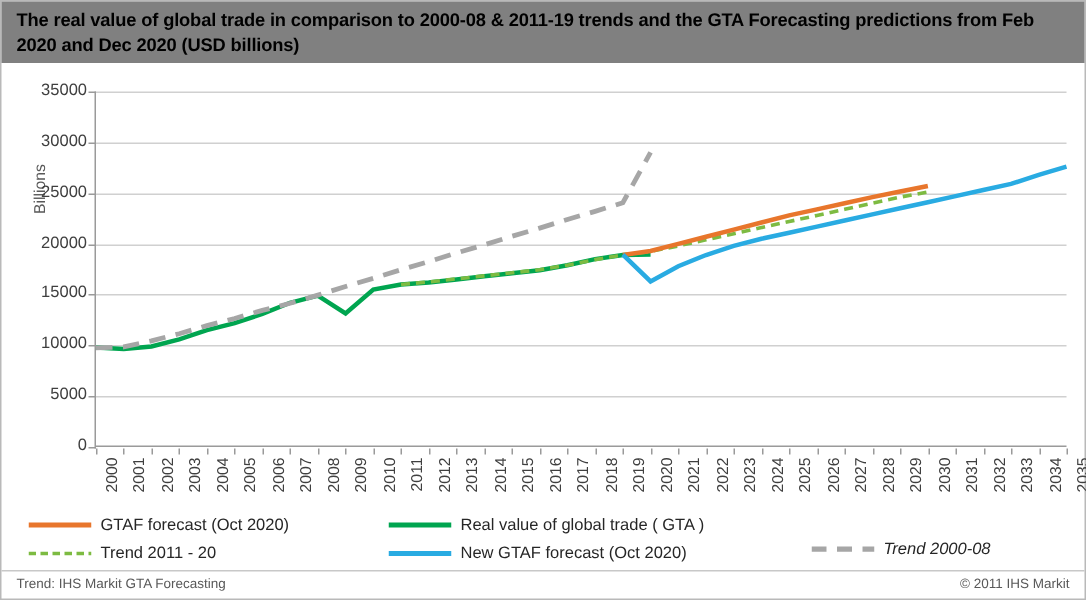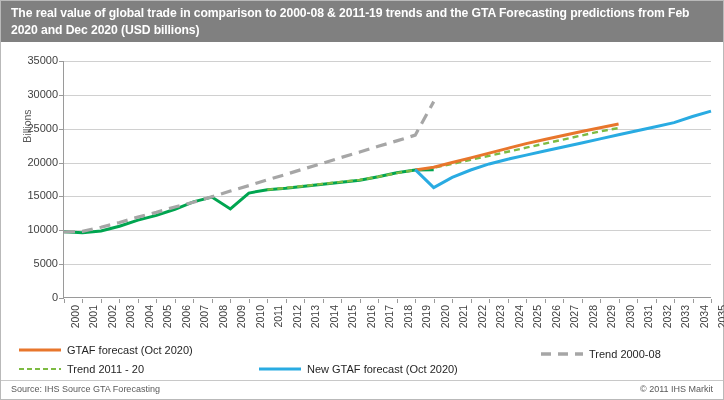--- a/index.html
+++ b/index.html
@@ -17,21 +17,21 @@
     background:#ffffff;
   }
   
   #title-bar{
     position:absolute;left:0;top:0;width:722px;height:41px;
     background:#808080;
     box-sizing:border-box;
     padding:4px 10px 0 10px;
   }
   #title-text{
-    color:#ffffff;
+    color:#000000;
     font-size:12.2px;
     font-weight:bold;
     line-height:16.5px;
     letter-spacing:-0.1px;
   }
   
   #chart{
     position:absolute;left:0;top:41px;width:722px;height:300px;
   }
   #axis-title{
@@ -246,21 +246,29 @@
 
   <div id="legend">
       <div class="legend-item" style="left: 18px; top: 0px;">
         <span class="swatch">
           <svg width="42" height="12" viewBox="0 0 42 12">
             <line x1="0" y1="6" x2="42" y2="6" stroke="#E8762C" stroke-width="3.2"></line>
           </svg>
         </span>
         <span>GTAF forecast (Oct 2020)</span>
       </div>
-      <div class="legend-item" style="left: 540px; top: 4px;">
+      <div class="legend-item" style="left: 258px; top: 0px;">
+        <span class="swatch">
+          <svg width="42" height="12" viewBox="0 0 42 12">
+            <line x1="0" y1="6" x2="42" y2="6" stroke="#00A550" stroke-width="3.2"></line>
+          </svg>
+        </span>
+        <span>Real value of global trade ( GTA )</span>
+      </div>
+      <div class="legend-item" style="left: 540px; top: 16px; font-style: italic;">
         <span class="swatch">
           <svg width="42" height="12" viewBox="0 0 42 12">
             <line x1="0" y1="6" x2="42" y2="6" stroke="#A6A6A6" stroke-width="3.5" stroke-dasharray="10,7"></line>
           </svg>
         </span>
         <span>Trend 2000-08</span>
       </div>
       <div class="legend-item" style="left: 18px; top: 19px;">
         <span class="swatch">
           <svg width="42" height="12" viewBox="0 0 42 12">
@@ -273,17 +281,17 @@
         <span class="swatch">
           <svg width="42" height="12" viewBox="0 0 42 12">
             <line x1="0" y1="6" x2="42" y2="6" stroke="#29ABE2" stroke-width="3.2"></line>
           </svg>
         </span>
         <span>New GTAF forecast (Oct 2020)</span>
       </div>
     </div>
 
   <div id="footer">
-    <div id="source-text">Source: IHS Source GTA Forecasting</div>
+    <div id="source-text">Trend: IHS Markit GTA Forecasting</div>
     <div id="copyright-text">© 2011 IHS Markit</div>
   </div>
 
 </div>
 
 </body></html>

